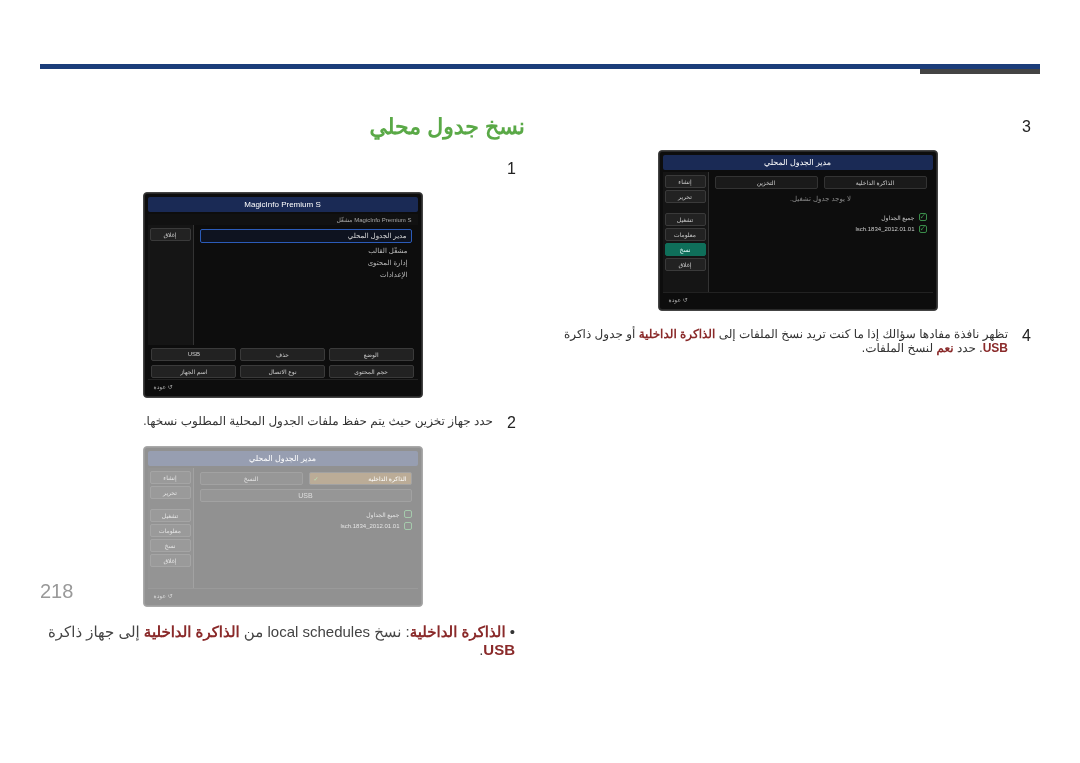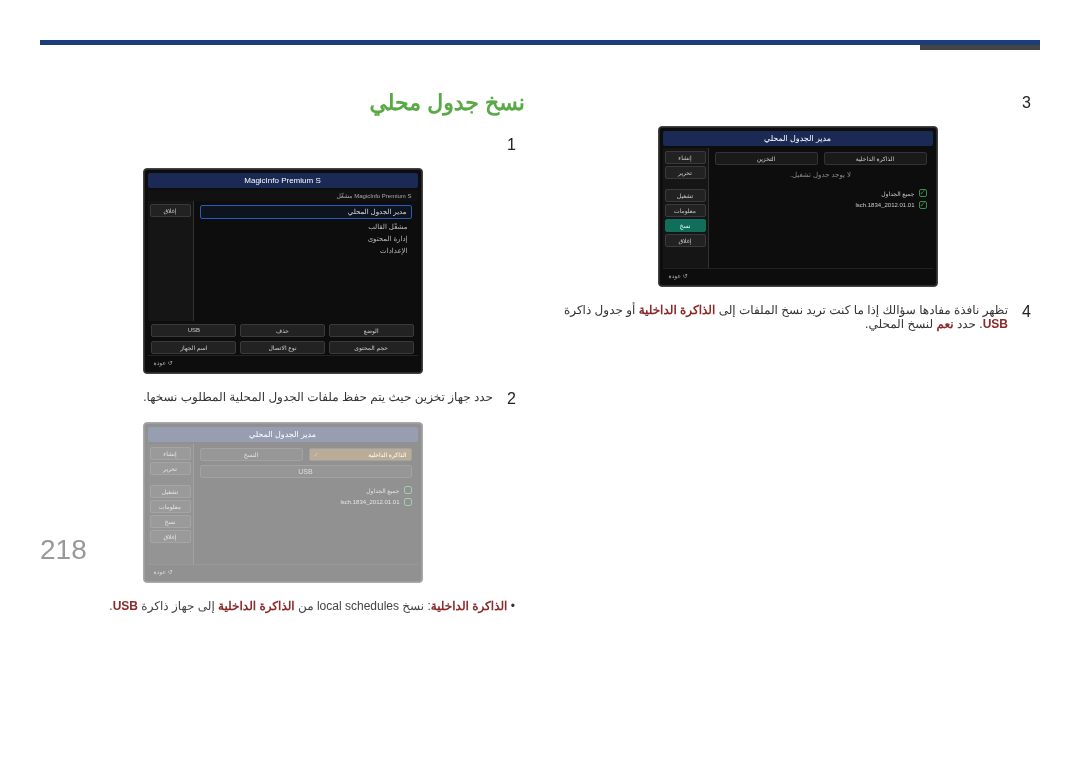--- a/index.html
+++ b/index.html
@@ -1,20 +1,21 @@
 <!DOCTYPE html>
 <html dir="rtl" lang="ar"><head>
 <meta charset="utf-8">
 <style>
   * { box-sizing: border-box; margin: 0; padding: 0; }
   html, body { width: 1080px; height: 763px; background: #fff; font-family: Arial, sans-serif; }
   .page {
     position: relative;
     width: 1080px; height: 607px;
     padding: 60px 40px 28px 40px;
+    margin-top: 24px;
   }
   .topbar {
     position: absolute; top: 40px; left: 40px; right: 40px; height: 26px;
     border-top: 5px solid #1b3d7a;
   }
   .topbar::after {
     content: ""; position: absolute; top:0; right:0; width:120px; height:5px; background:#444;
   }
   .cols {
     display: flex; flex-direction: row-reverse; gap: 30px; margin-top: 30px;
@@ -22,21 +23,21 @@
   .col { flex: 1; }
   .section-title {
     color: #5aa947; font-size: 22px; font-weight: bold; text-align: right; margin-bottom: 20px;
   }
   .step-row {
     display: flex; flex-direction: row; gap: 14px; margin-bottom: 14px; text-align: right;
     font-size: 12px; color: #333; justify-content: flex-start;
   }
   .step-num { font-size: 16px; color: #222; min-width: 18px; text-align: left; }
   .maroon { color: #8a2a2a; font-weight: bold; }
-  .note { font-size: 12px; color: #444; margin: 4px 0 2px 0; text-align: right; }
+  .note { font-size: 15px; color: #444; margin: 4px 0 2px 0; text-align: right; }
   .note .maroon { color: #8a2a2a; }
   .ui-window {
     width: 280px; margin: 10px auto 16px auto;
     background: #0d0d0d; border: 1px solid #444; border-radius: 4px;
     padding: 4px 4px 6px 4px; color: #ddd; font-size: 7px;
     box-shadow: 0 0 0 1px #2a2a2a inset;
   }
   .ui-window.dim { opacity: .45; }
   .ui-titlebar {
     background: #1a2a55; color: #fff; text-align: center; font-size: 8px;
@@ -76,21 +77,21 @@
     flex:1; background:#1a1a1a; border:1px solid #333; border-radius:2px;
     padding:2px 4px; font-size:6px; color:#ccc; text-align:center;
   }
   .file-list { margin-top:6px; }
   .file-row {
     display:flex; align-items:center; gap:4px; font-size:6px; color:#ccc; padding:2px 0;
   }
   .check { display:inline-block; width:8px; height:8px; border:1px solid #3a8c4a; border-radius:2px; position:relative; }
   .check.on::after { content:"✓"; position:absolute; top:-2px; left:0; font-size:8px; color:#3a8c4a; }
   .page-num {
-    position:absolute; bottom:41px; left:40px; font-size:28px; color:#999;
+    position:absolute; bottom:28px; left:40px; font-size:20px; color:#999;
   }
   .bullets { margin: 8px 0 0 0; }
   .bullets .note { margin-right: 10px; }
   .bullets .note::before { content:"• "; color:#333; }
 </style>
 </head>
 <body>
 
 <div class="page">
   <div class="topbar"></div>
@@ -214,21 +215,21 @@
               </div>
             </div>
           </div>
         </div>
         <div class="ui-return">عودة</div>
       </div>
 
       <div class="step-row">
         <span class="step-num">4</span>
         <span>
-          <span>تظهر نافذة مفادها سؤالك إذا ما كنت تريد نسخ الملفات إلى </span><span class="maroon">الذاكرة الداخلية</span><span> أو جدول ذاكرة </span><span class="maroon">USB</span><span>. حدد </span><span class="maroon">نعم</span><span> لنسخ المحلي.</span>
+          <span>تظهر نافذة مفادها سؤالك إذا ما كنت تريد نسخ الملفات إلى </span><span class="maroon">الذاكرة الداخلية</span><span> أو جدول ذاكرة </span><span class="maroon">USB</span><span>. حدد </span><span class="maroon">نعم</span><span> لنسخ الملفات.</span>
         </span>
       </div>
 
     </div>
   </div>
 
   <div class="page-num">218</div>
 </div>
 
 </body></html>

